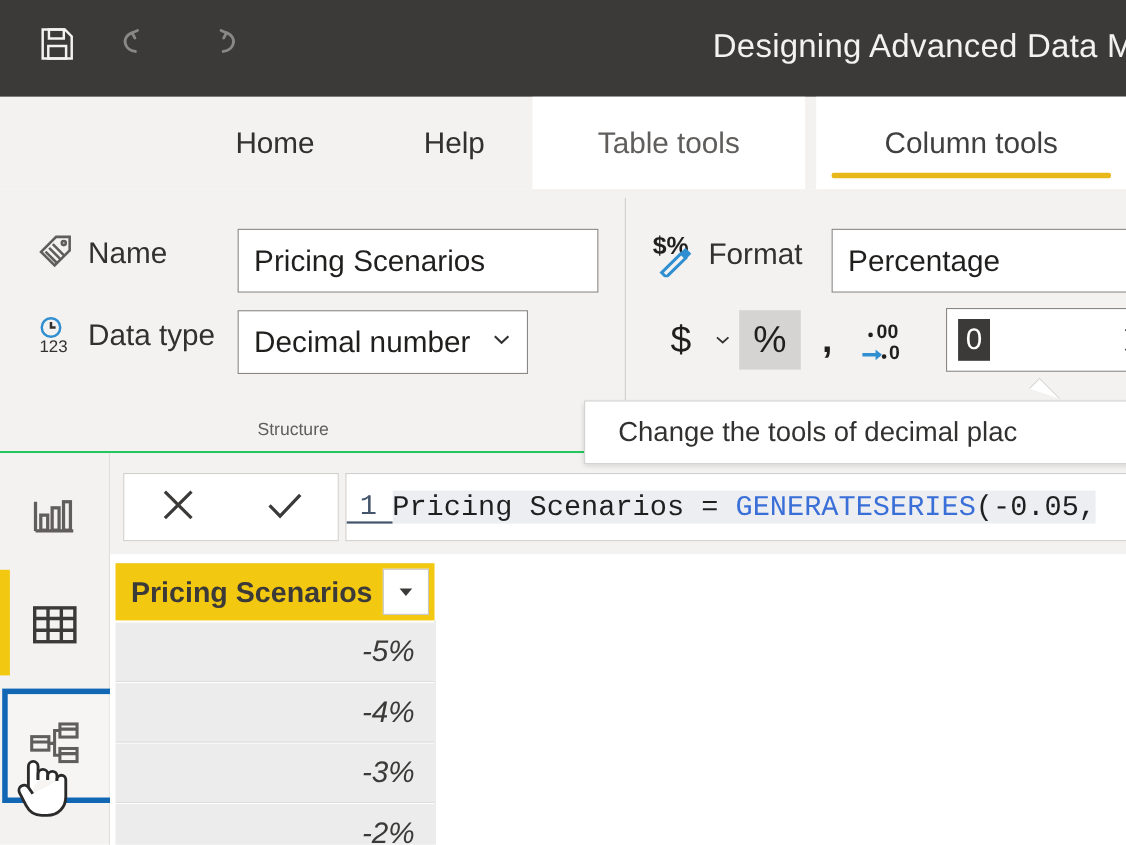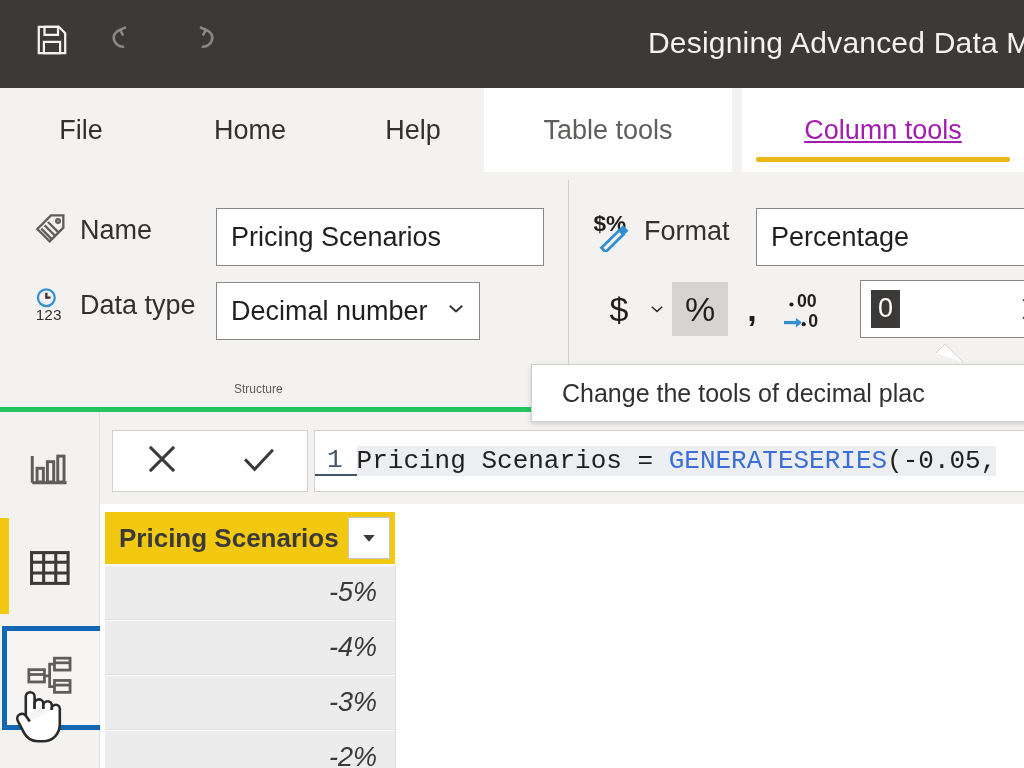--- a/index.html
+++ b/index.html
@@ -71,52 +71,51 @@
     color: #3b3a39;
     white-space: nowrap;
   }
   .tab.plain { color: #323130; }
   .tab.boxed {
     background: #ffffff;
     color: #605e5c;
   }
   .tab.active {
     background: #ffffff;
-    color: #a21caf;
-    text-decoration: underline;
+    color: #404040;
   }
   .tab .tab-underline {
     position: absolute;
     left: 14px;
     right: 14px;
     bottom: 10px;
     height: 5px;
     background: #e8b71a;
     border-radius: 2px;
   }
 
   
   .ribbon {
     position: absolute;
     top: 172px; left: 0;
     width: 1024px;
     height: 240px;
     background: #f3f2f1;
-    border-bottom: 5px solid #22c55e;
+    border-bottom: 2px solid #22c55e;
   }
   .group-sep {
     position: absolute;
     top: 8px;
     width: 1px;
     height: 192px;
     background: #d2d0ce;
   }
   .group-label {
     position: absolute;
-    font-size: 12px;
+    font-size: 16px;
     color: #605e5c;
     white-space: nowrap;
   }
 
   .field-row {
     position: absolute;
     display: flex;
     align-items: center;
   }
   .field-icon {
@@ -391,23 +390,20 @@
         <svg width="38" height="38" viewBox="0 0 24 24" fill="none" stroke="#8a8886" stroke-width="1.6" stroke-linecap="round">
           <path d="M15.5 5.5C19 6.6 20.6 9.6 19.4 12.4c-.9 2.2-3.1 3.6-5.6 3.9"></path>
           <path d="M12.6 4.2l3.1 1.4-1.6 3"></path>
         </svg>
       </div>
     </div>
     <div class="app-title">Designing Advanced Data Mo</div>
   </div>
 
   <div class="tabstrip">
-    <div class="tab plain" style="left:22px;width:118px;">
-      <span>File</span>
-    </div>
     <div class="tab plain" style="left:178px;width:144px;">
       <span>Home</span>
     </div>
     <div class="tab plain" style="left:354px;width:118px;">
       <span>Help</span>
     </div>
     <div class="tab boxed" style="left:484px;width:248px;">
       <span>Table tools</span>
     </div>
     <div class="tab active" style="left:742px;width:282px;">

